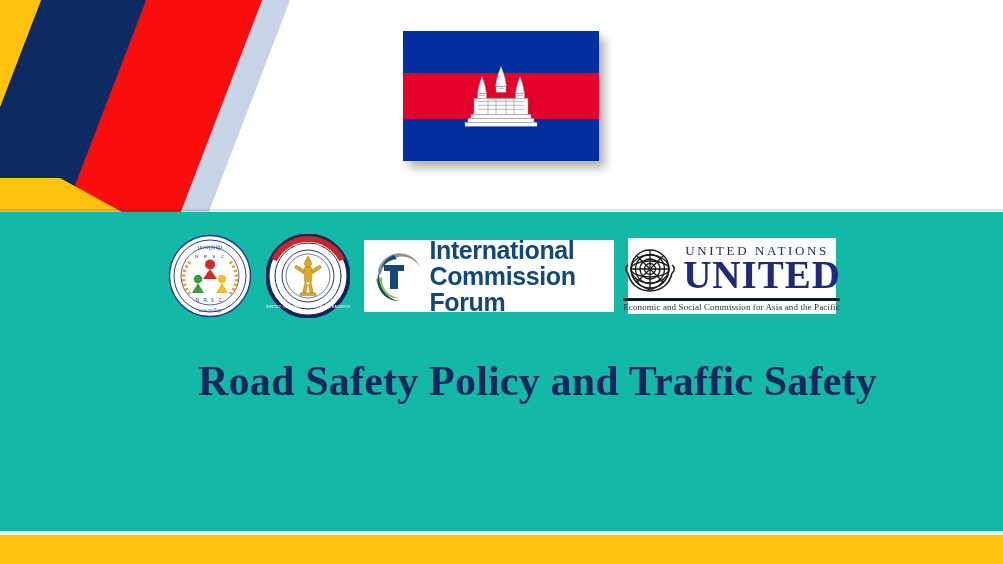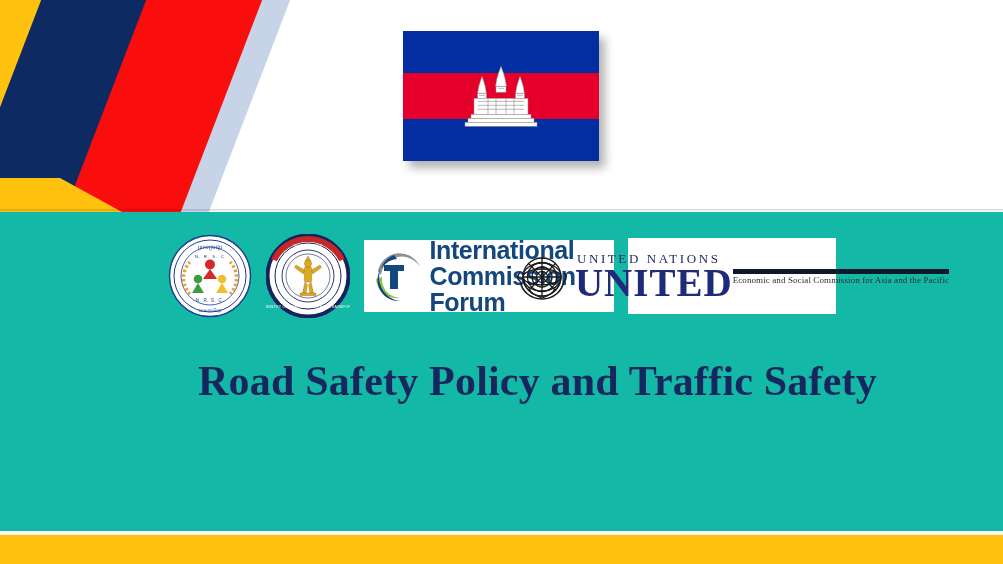--- a/index.html
+++ b/index.html
@@ -148,21 +148,21 @@
     font-size: 25px;
     line-height: 1.05;
     letter-spacing: -0.4px;
     margin-left: 2px;
   }
   .escap-box {
     width: 208px;
     height: 76px;
     box-sizing: border-box;
     padding: 4px 5px 3px 5px;
-    flex-direction: row;
+    flex-direction: column;
     justify-content: center;
   }
   .escap-top {
     display: flex;
     align-items: center;
     gap: 5px;
   }
   .un-emblem { width: 56px; height: 56px; flex: none; }
   .escap-words { display: flex; flex-direction: column; line-height: 1; }
   .escap-un {
@@ -177,21 +177,21 @@
     color: #1F2A7A;
     font-weight: bold;
     font-size: 39px;
     letter-spacing: 1px;
     margin-top: -2px;
   }
   .escap-sub {
     font-family: "Liberation Serif", serif;
     color: #2B2B2B;
     font-size: 9px;
-    border-top: 5px solid #0f172a;
+    border-top: 3px solid #0f172a;
     margin-top: 1px;
     padding-top: 1px;
     letter-spacing: 0.1px;
     white-space: nowrap;
   }
 
   
   .title-area {
     position: absolute;
     left: 0;

